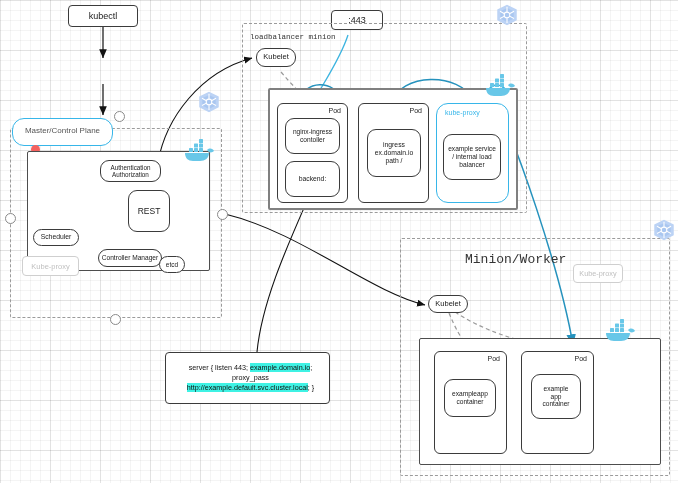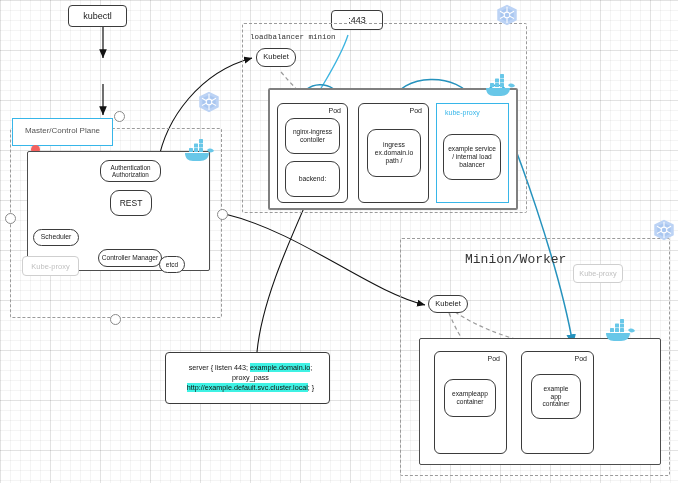--- a/index.html
+++ b/index.html
@@ -48,21 +48,21 @@
 
   .podbox{
     border:1px solid #3b3b3b;background:#ffffff;border-radius:6px;
     position:absolute;box-sizing:border-box;
   }
   .pod-label{
     position:absolute;right:6px;top:3px;color:#1a1a1a;
   }
 
   .cyanbox{
-    border:1.5px solid #37b6e9;background:#ffffff;border-radius:0;
+    border:1.5px solid #37b6e9;background:#ffffff;border-radius:12px;
     position:absolute;box-sizing:border-box;
   }
   .cyan-title{position:absolute;left:8px;top:5px;color:#37b6e9;}
 
   .ghost{
     border:1px solid #cfcfcf;background:#ffffff;border-radius:4px;
     color:#c0c0c0;display:flex;align-items:center;justify-content:center;
   }
 
   .reddot{
@@ -124,21 +124,21 @@
 
     <path d="M485,118 C480,80 503,78 509,96" stroke="#3cb4e0" stroke-width="1.6" fill="none"></path>
     <path d="M489,88 C516,140 560,270 573,345" stroke="#2592bd" stroke-width="1.5" fill="none" marker-end="url(#ahTeal)"></path>
 
     <path d="M281,72 C291,84 300,92 306,100" stroke="#9a9a9a" stroke-width="1.2" fill="none" stroke-dasharray="4,3" marker-end="url(#ahGrey)"></path>
 
     <path d="M449,313 C455,328 461,338 468,347" stroke="#9a9a9a" stroke-width="1.2" fill="none" stroke-dasharray="4,3" marker-end="url(#ahGrey)"></path>
     <path d="M455,312 C490,335 530,344 556,348" stroke="#9a9a9a" stroke-width="1.2" fill="none" stroke-dasharray="4,3" marker-end="url(#ahGrey)"></path>
   </svg>
 
-  <div class="box node" style="left:68px;top:5px;width:59px;height:22px;font-size:9px;">
+  <div class="box node" style="left:68px;top:5px;width:70px;height:22px;font-size:9px;">
     <span>kubectl</span>
   </div>
 
 
   <div class="box node" style="left:331px;top:10px;width:52px;height:20px;font-size:9px;">
     <span>:443</span>
   </div>
 
   <div class="box group" style="left:10px;top:128px;width:212px;height:190px;"></div>
   <div class="greydot" style="left:114px;top:111px;"></div>
@@ -152,21 +152,21 @@
   <div class="reddot" style="left:31px;top:145px;"></div>
 
   <div class="box hostbox2" style="left:27px;top:151px;width:183px;height:120px;"></div>
 
 
   <div class="box node sq" style="left:100px;top:160px;width:61px;height:22px;font-size:6.3px;flex-direction:column;">
     <span>Authentication</span>
     <span>Authorization</span>
   </div>
 
-  <div class="box node sq" style="left:110px;top:190px;width:42px;height:26px;font-size:8.5px;">
+  <div class="box node sq" style="left:128px;top:190px;width:42px;height:42px;font-size:8.5px;">
     <span>REST</span>
   </div>
 
   <div class="box node sq" style="left:33px;top:229px;width:46px;height:17px;font-size:6.8px;">
     <span>Scheduler</span>
   </div>
 
   <div class="box node sq" style="left:98px;top:249px;width:64px;height:18px;font-size:6.6px;">
     <span>Controller Manager</span>
   </div>

